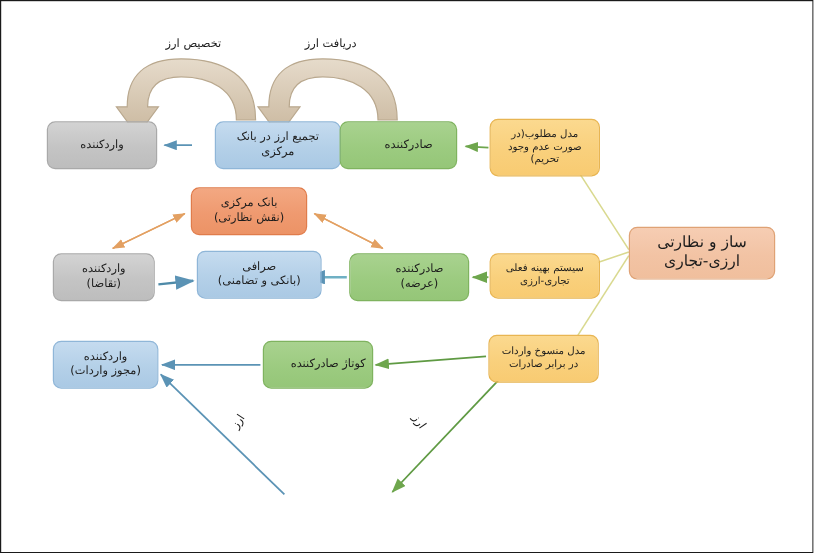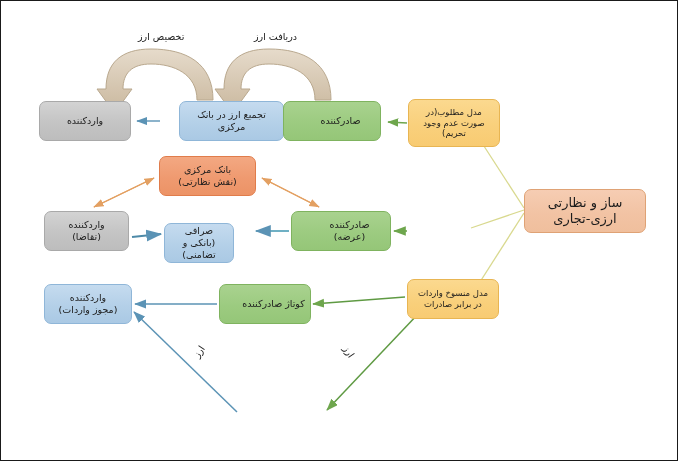--- a/index.html
+++ b/index.html
@@ -166,26 +166,28 @@
   <div class="node n-yellow" style="left:407px; top:98px; width:92px; height:48px; font-size:8.5px;">مدل مطلوب(در
 صورت عدم وجود
 تحریم)</div>
 
   <div class="node n-orange" style="left:158px; top:155px; width:97px; height:40px;">بانک مرکزی
 (نقش نظارتی)</div>
 
   <div class="node n-gray" style="left:43px; top:210px; width:85px; height:40px;">واردکننده
 (تقاضا)</div>
 
-  <div class="node n-blue" style="left:163px; top:222px; width:70px; height:40px;">صرافی
+  <div class="node n-blue" style="left:163px; top:208px; width:104px; height:40px;">صرافی
 (بانکی و تضامنی)</div>
 
   <div class="node n-green" style="left:290px; top:210px; width:100px; height:40px;">صادرکننده
 (عرضه)</div>
 
+  <div class="node n-yellow" style="left:407px; top:210px; width:92px; height:38px; font-size:8.5px;">سیستم بهینه فعلی
+تجاری-ارزی</div>
 
   <div class="node n-pink" style="left:523px; top:188px; width:122px; height:44px; font-size:13px;">ساز و نظارتی
 ارزی-تجاری</div>
 
   <div class="node n-blue" style="left:43px; top:283px; width:88px; height:40px;">واردکننده
 (مجوز واردات)</div>
 
   <div class="node n-green" style="left:218px; top:283px; width:92px; height:40px;">کوتاژ صادرکننده</div>
 
   <div class="node n-yellow" style="left:406px; top:278px; width:92px; height:40px; font-size:8.5px;">مدل منسوخ واردات

